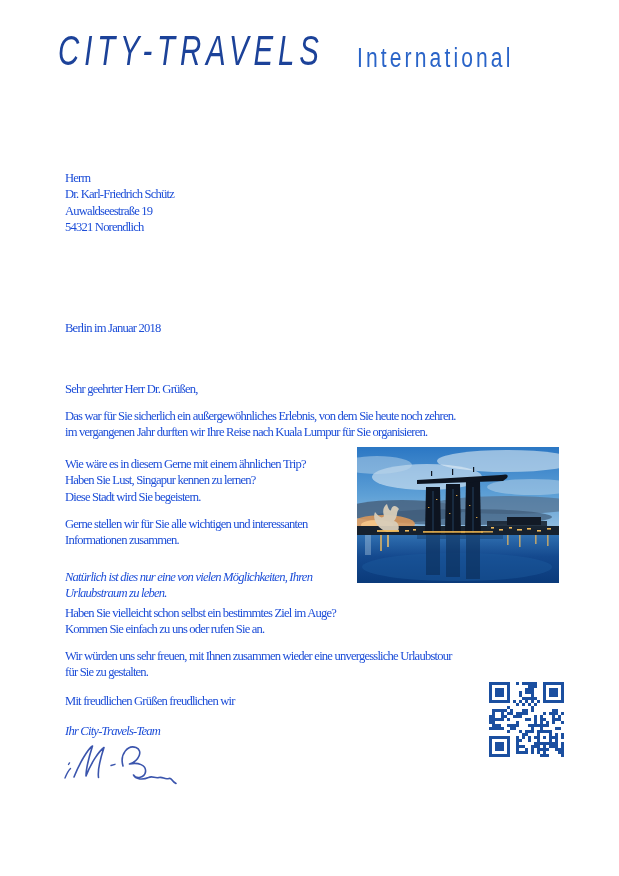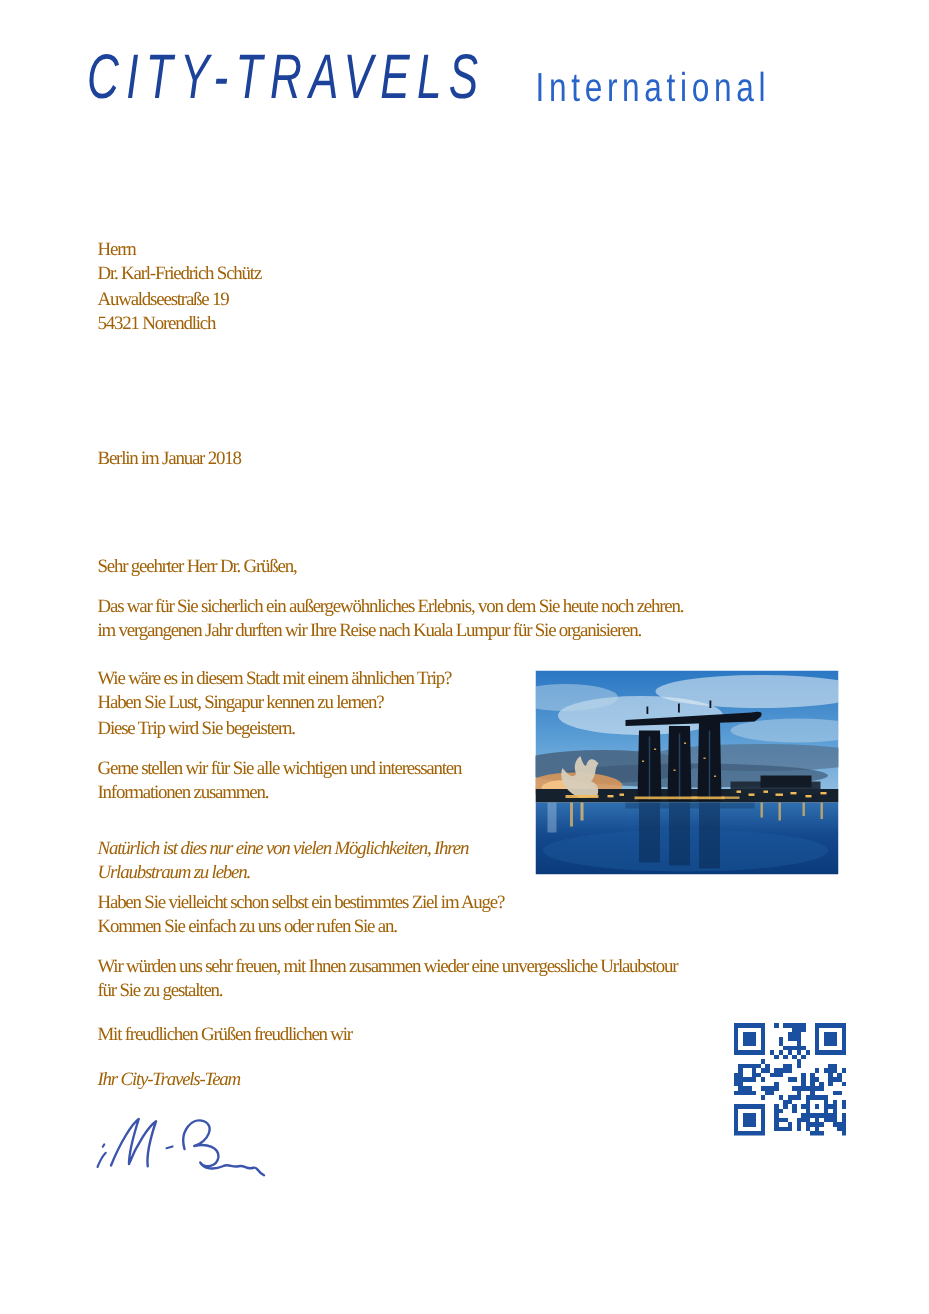--- a/index.html
+++ b/index.html
@@ -25,24 +25,24 @@
   .sender{
     position:absolute;left:65px;top:121px;
     font-family:"Liberation Sans", sans-serif;
     font-size:9.5px;font-weight:700;white-space:nowrap;letter-spacing:0.1px;
   }
   .sender .sender-brand{font-style:italic;}
   
   .para{
     position:absolute;left:65px;
     font-size:12.6px;line-height:16.3px;letter-spacing:-0.8px;
-    white-space:nowrap;color:#a16207;
+    white-space:nowrap;color:#1d4ed8;margin-top:12px;
   }
   .recipient{top:158px;}
-  .date-line{top:297px;}
+  .date-line{top:308px;}
   .salutation{top:369px;}
   .p1{top:396px;}
   .p2{top:444px;}
   .p3{top:504px;}
   .p4{top:557px;font-style:italic;}
   .p5{top:593px;}
   .p6{top:636px;}
   .closing{top:681px;}
   .team{top:711px;font-style:italic;}
   
@@ -68,23 +68,23 @@
 
   <div class="para date-line">Berlin im Januar 2018</div>
 
   <div class="para salutation">Sehr geehrter Herr Dr. Grüßen,</div>
 
   <div class="para p1">
     <div>Das war für Sie sicherlich ein außergewöhnliches Erlebnis, von dem Sie heute noch zehren.</div>
     <div>im vergangenen Jahr durften wir Ihre Reise nach Kuala Lumpur für Sie organisieren.</div>
   </div>
   <div class="para p2">
-    <div>Wie wäre es in diesem Stadt mit einem ähnlichen Trip?</div>
+    <div>Wie wäre es in diesem Gerne mit einem ähnlichen Trip?</div>
     <div>Haben Sie Lust, Singapur kennen zu lernen?</div>
-    <div>Diese Trip wird Sie begeistern.</div>
+    <div>Diese Stadt wird Sie begeistern.</div>
   </div>
   <div class="para p3">
     <div>Gerne stellen wir für Sie alle wichtigen und interessanten</div>
     <div>Informationen zusammen.</div>
   </div>
   <div class="para p4">
     <div>Natürlich ist dies nur eine von vielen Möglichkeiten, Ihren</div>
     <div>Urlaubstraum zu leben.</div>
   </div>
   <div class="para p5">

